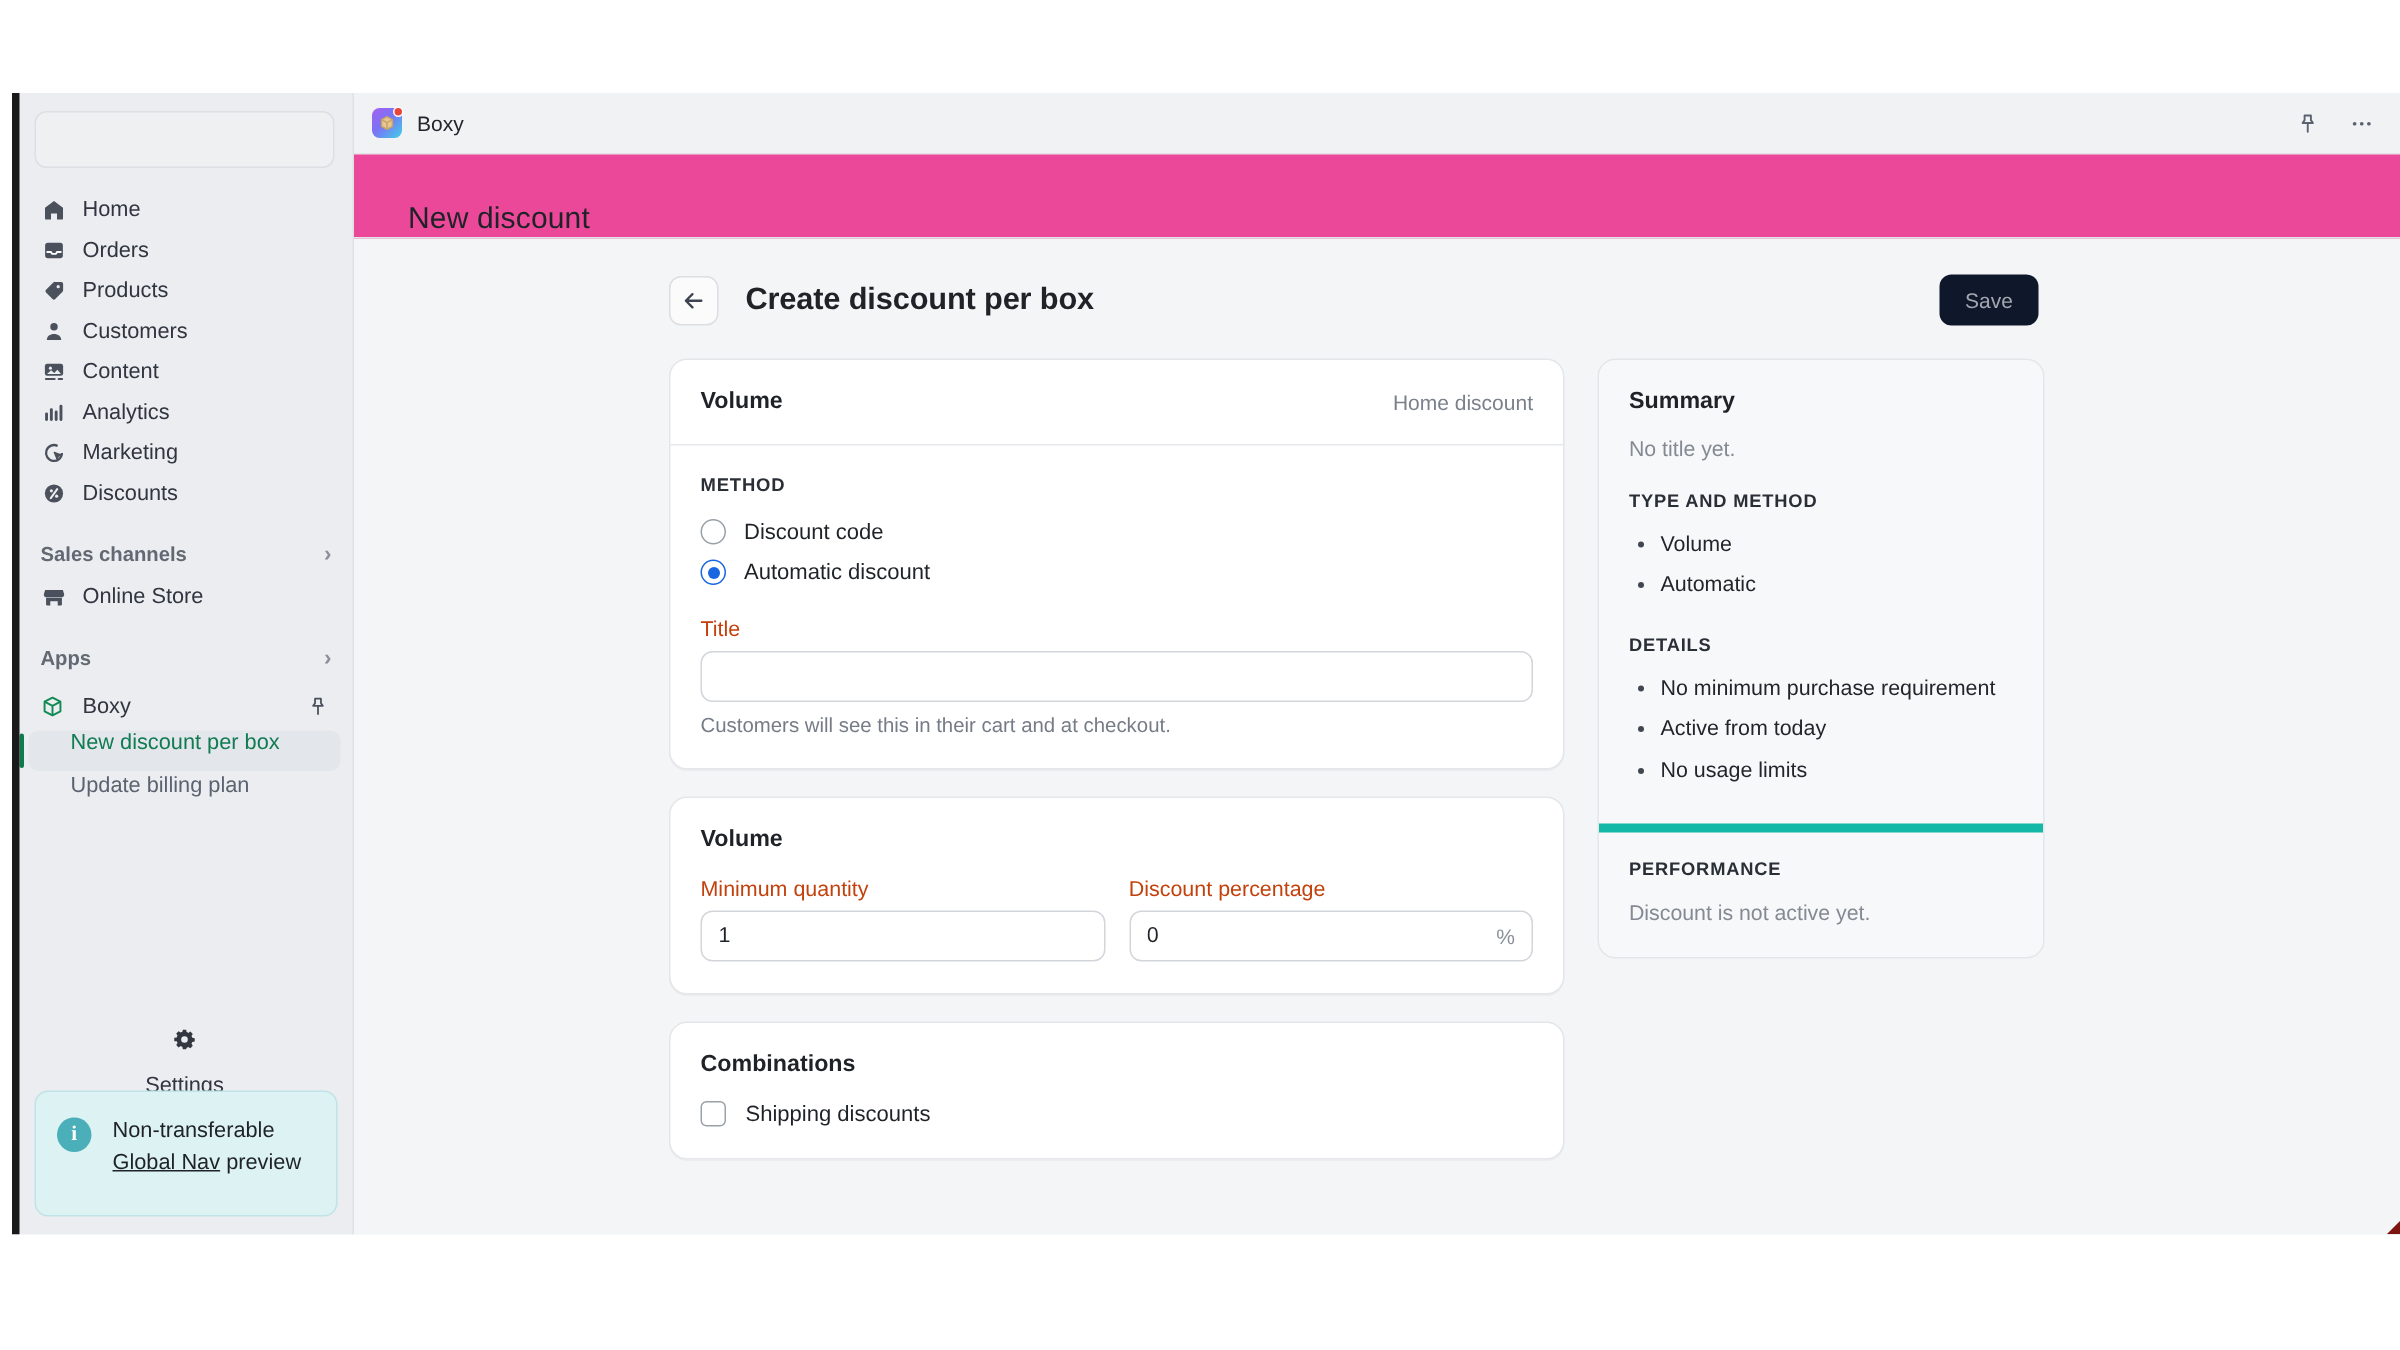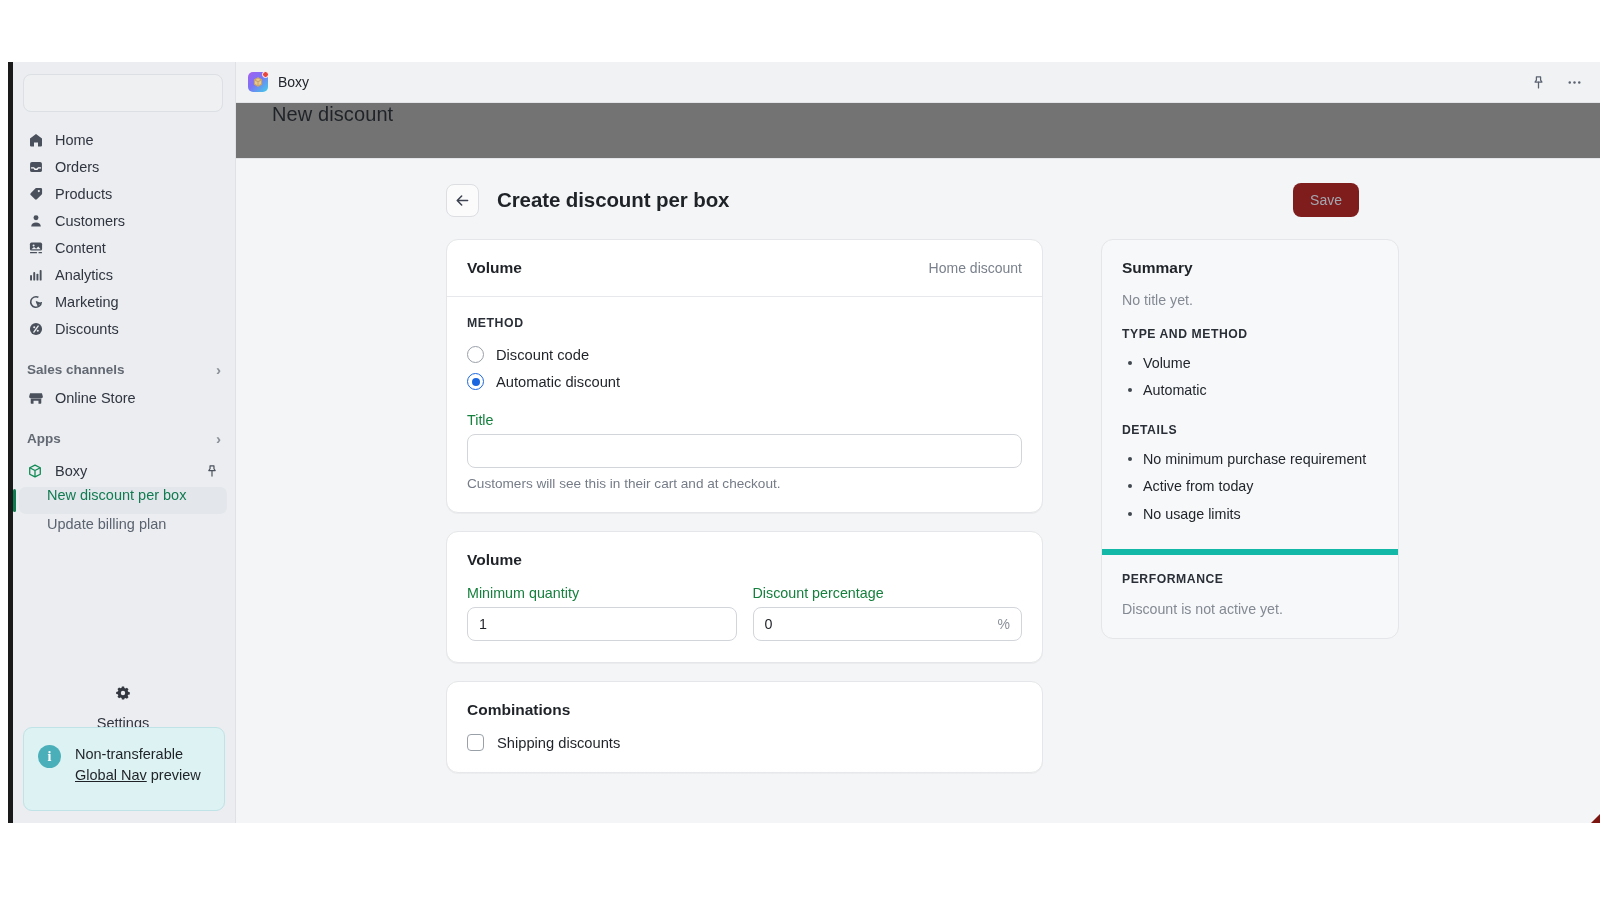--- a/index.html
+++ b/index.html
@@ -182,23 +182,23 @@
   }
   .boxy-icon .badge {
     position:absolute; right:-1px; top:-1px;
     width: 7px; height: 7px; border-radius:50%;
     background:#e8453c; border: 1px solid #fff;
   }
 
   #page-title-bar {
     height: 56px;
     flex: 0 0 56px;
-    background: #737373;
+    background: #ec4899;
     border-bottom: 1px solid #e3e5e8;
-    display:flex; align-items:flex-start;
+    display:flex; align-items:flex-end;
     padding-left: 36px;
   }
   #page-title-bar .ptitle {
     font-size: 20px;
     color: #1f2328;
     letter-spacing: .1px;
   }
 
   #scroll-area {
     flex: 1 1 auto;
@@ -227,33 +227,33 @@
     flex: 0 0 33px;
   }
   #page-head h1 {
     font-size: 20.5px;
     font-weight: 700;
     color: #1f2328;
     letter-spacing: -0.1px;
   }
   #page-head .flex { flex: 1 1 auto; }
   #save-btn {
-    background: #7f1d1d;
+    background: #0f172a;
     color: #a3a8b0;
     border: none;
     border-radius: 8px;
     font-size: 14px;
     padding: 9px 17px;
     font-family: inherit;
     cursor: default;
   }
 
   #cols { display: flex; gap: 22px; align-items: flex-start; }
   #col-left { width: 597px; flex: 0 0 597px; }
-  #col-right { width: 298px; flex: 0 0 298px; margin-left: 36px; }
+  #col-right { width: 298px; flex: 0 0 298px; }
 
   .card {
     background: #ffffff;
     border: 1px solid #e4e6e9;
     border-radius: 12px;
     box-shadow: 0 1px 0 rgba(23,24,26,.04);
     margin-bottom: 18px;
   }
   .card-pad { padding: 19px 20px 21px 20px; }
 
@@ -283,21 +283,21 @@
   }
   .radio.checked { border-color:#1a66e0; border-width:1.8px; }
   .radio.checked::after {
     content:""; position:absolute;
     left:50%; top:50%; transform:translate(-50%,-50%);
     width: 8px; height: 8px; border-radius:50%;
     background:#1a66e0;
   }
   .radio-row .rl { font-size: 14.7px; color:#1f2328; }
 
-  .field-label { font-size: 14.3px; color:#15803d; margin-bottom: 6px; }
+  .field-label { font-size: 14.3px; color:#c2410c; margin-bottom: 6px; }
   .text-input {
     width: 100%;
     height: 34px;
     border: 1px solid #d2d5da;
     border-radius: 8px;
     background:#fff;
     font-family: inherit;
     font-size: 14.3px;
     color:#1f2328;
     padding: 0 11px;

